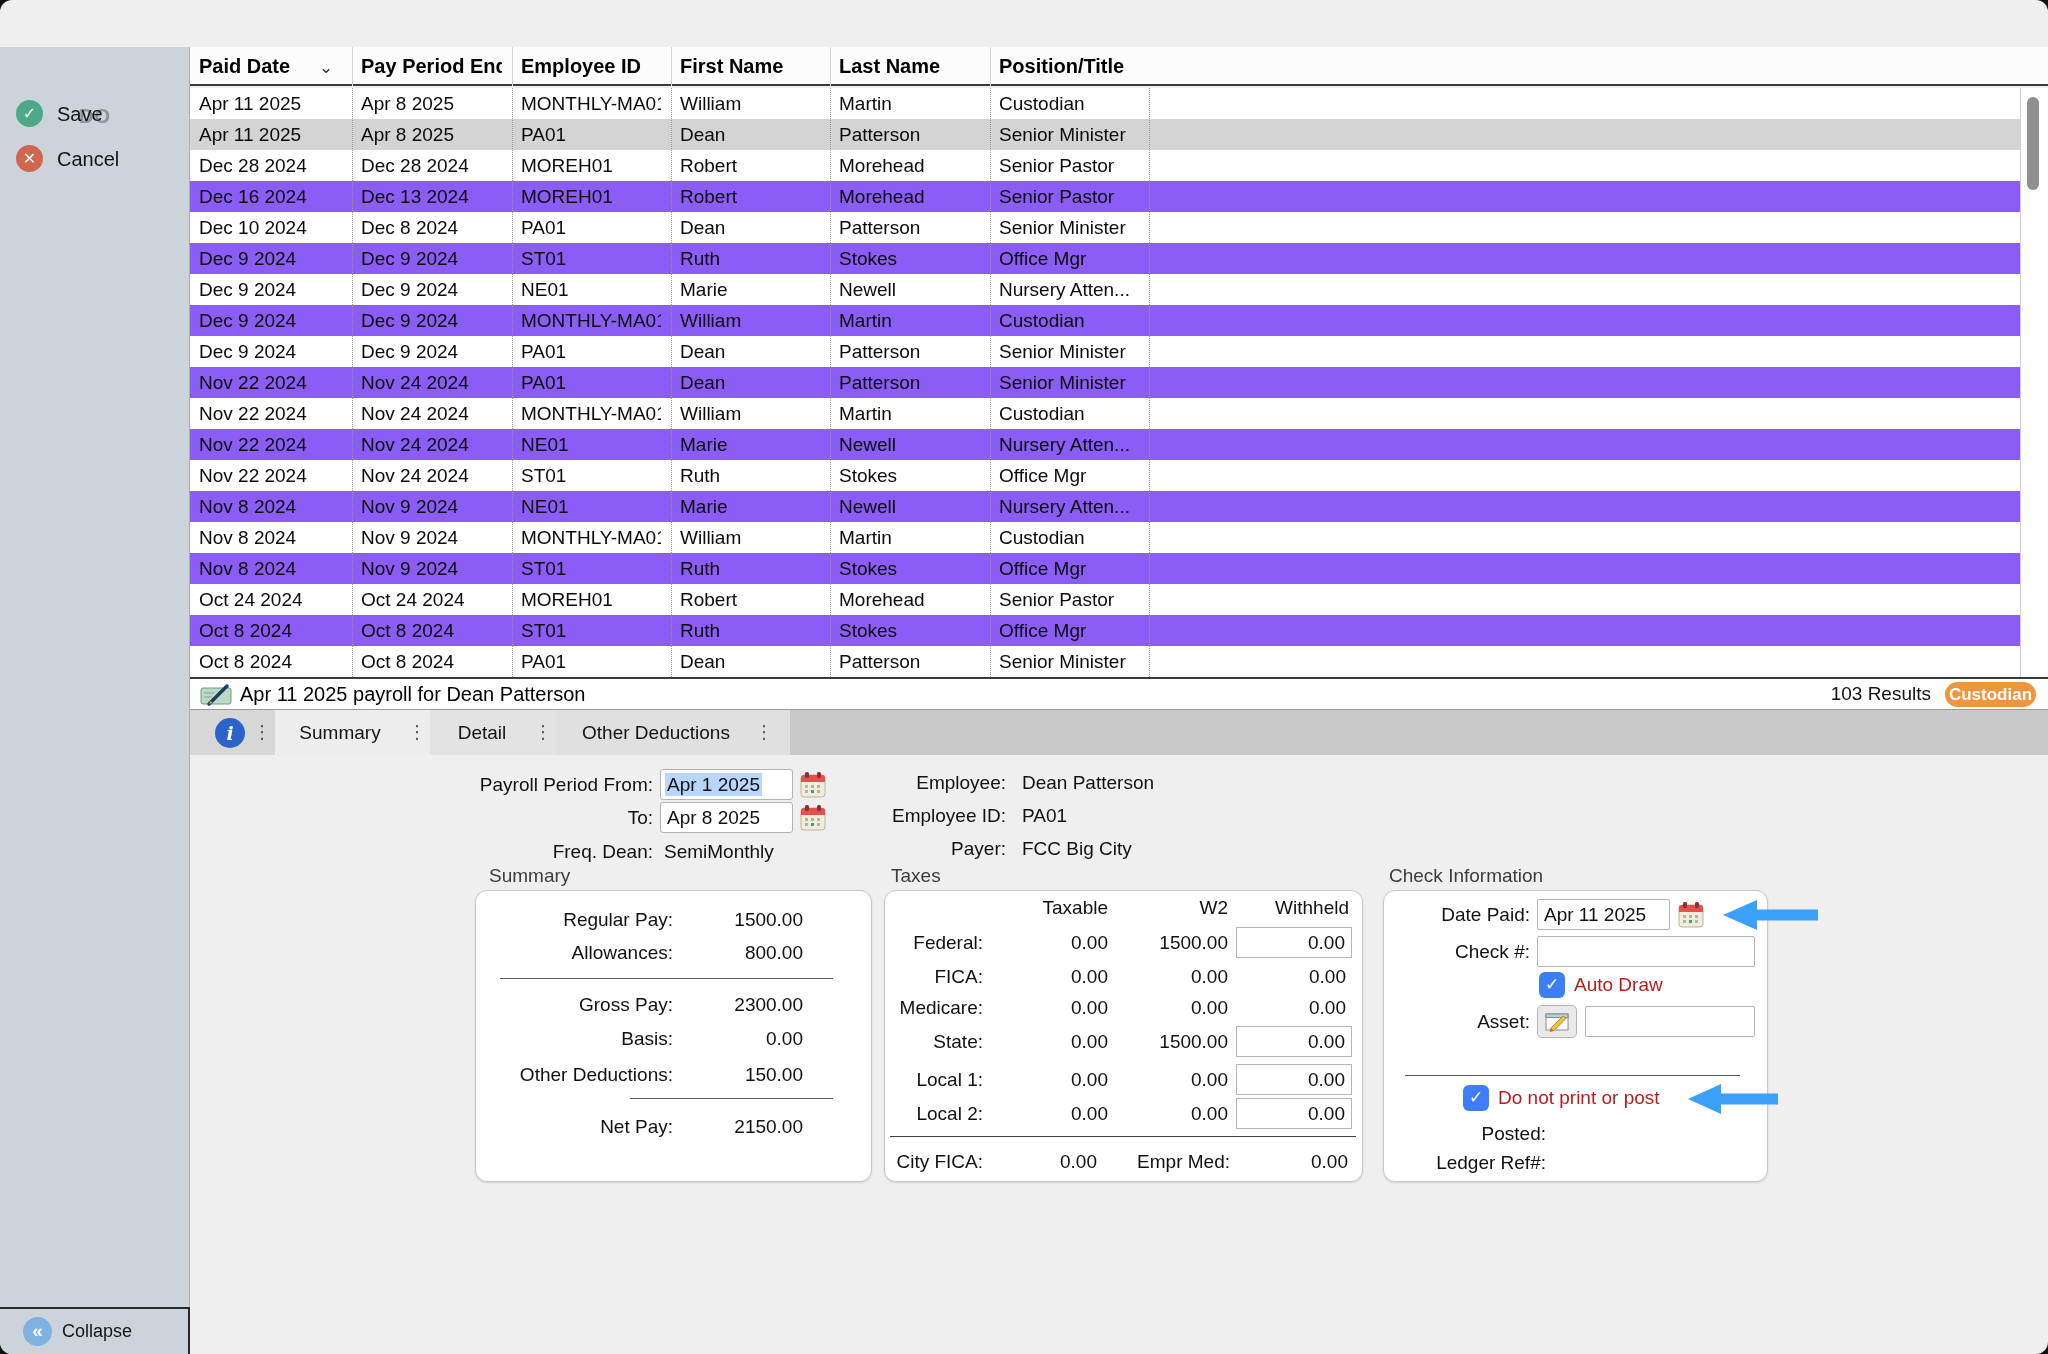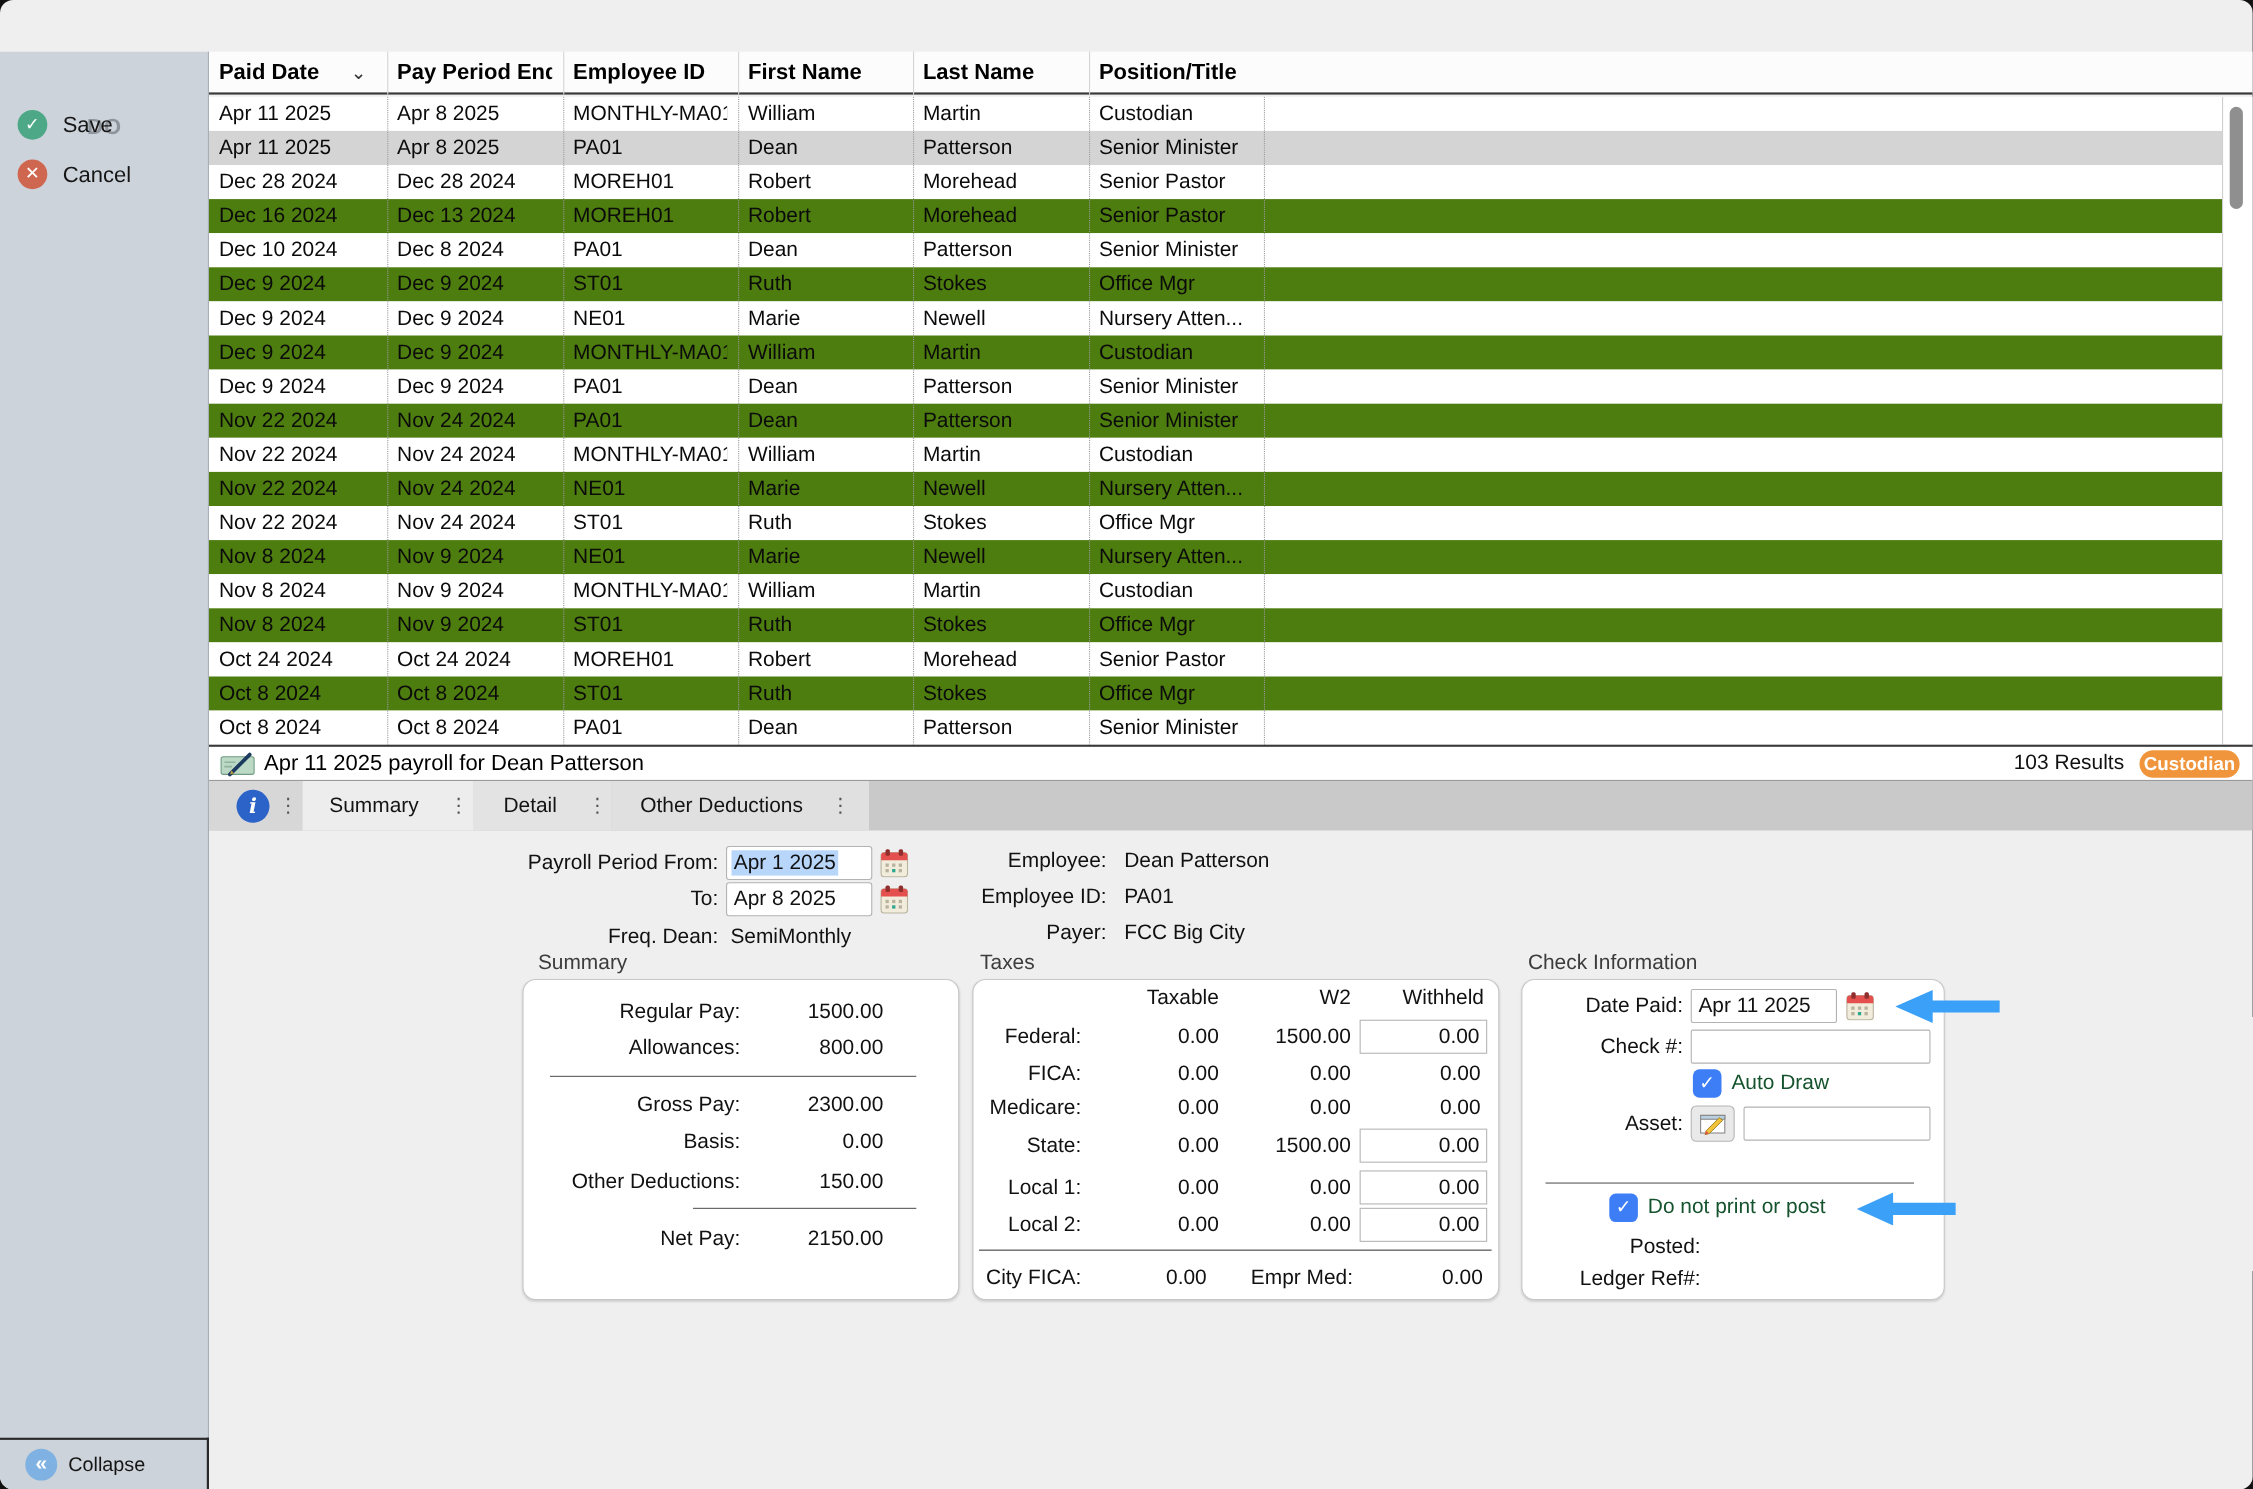--- a/index.html
+++ b/index.html
@@ -16,21 +16,21 @@
   .side-item{height:28px;cursor:default;}
   .side-ico{width:27px;height:27px;border-radius:50%;color:#fff;text-align:center;line-height:27px;font-size:16px;}
   .side-lbl{font-size:20px;color:#151515;line-height:28px;}
   #collapse-bar{left:0;top:1307px;width:190px;height:47px;background:#cdd3da;border-top:2px solid #2a2a2a;border-right:2px solid #2a2a2a;}
   
   #thead{left:190px;top:47px;width:1858px;height:39px;background:#fcfcfc;border-bottom:2px solid #3a3a3a;}
   .hcell{top:0;height:39px;line-height:39px;font-size:20px;font-weight:bold;color:#000;padding-left:9px;white-space:nowrap;overflow:hidden;}
   .hsep{top:0;width:1px;height:39px;background:#d4d4d4;}
   #tbody{left:190px;top:88px;width:1858px;height:589px;background:#fff;overflow:hidden;}
   .trow{position:absolute;left:0;width:1830px;height:31px;background:#fff;}
-  .trow.alt{background:#4d7c0f;}
+  .trow.alt{background:#8b5cf6;}
   .trow.selected{background:#d4d4d4;}
   .tcell{position:absolute;top:0;height:31px;line-height:31px;font-size:19px;color:#0b0b0b;padding-left:9px;white-space:nowrap;overflow:hidden;}
   .bsep{top:0;width:1px;height:589px;border-left:1px dotted #9b9b9b;}
   #table-bottom-border{left:190px;top:677px;width:1858px;height:2px;background:#3a3a3a;}
   #vscroll-thumb{left:2027px;top:97px;width:12px;height:93px;background:#8f8f8f;border-radius:6px;}
   
   #statusbar{left:190px;top:679px;width:1858px;height:31px;background:#fff;border-bottom:1px solid #9a9a9a;}
   #status-label{left:50px;top:0;height:30px;line-height:30px;font-size:20px;color:#000;white-space:nowrap;}
   #results{left:1510px;top:0;width:231px;height:30px;line-height:30px;text-align:right;font-size:19px;color:#111;}
   #filter-badge{left:1755px;top:3px;width:91px;height:25px;border-radius:13px;background:#f0953c;color:#fff;font-size:17px;font-weight:bold;text-align:center;line-height:25px;}
@@ -49,21 +49,21 @@
   #from-input .sel{background:#b8d5fa;padding:1px 2px;}
   
   .gbox{background:#fff;border:1px solid #c8c8c8;border-radius:12px;box-shadow:0 1px 2px rgba(0,0,0,.12);}
   .gtitle{height:24px;line-height:24px;font-size:19px;color:#3c3c3c;}
   .amount{height:30px;line-height:30px;font-size:19px;color:#111;text-align:right;white-space:nowrap;}
   .divline{height:1px;background:#5a5a5a;}
   .winput{position:absolute;background:#fff;border:1px solid #b5b5b5;height:31px;}
   .winput input{width:100%;height:100%;border:none;outline:none;background:transparent;text-align:right;font-size:19px;color:#111;padding:0 6px;}
   
   .cbx{width:26px;height:26px;border-radius:6px;background:#3d7ef7;color:#fff;text-align:center;line-height:26px;font-size:17px;font-weight:bold;}
-  .cbx-lbl{height:28px;line-height:28px;font-size:19px;color:#14532d;white-space:nowrap;}
+  .cbx-lbl{height:28px;line-height:28px;font-size:19px;color:#b91c1c;white-space:nowrap;}
   .asset-btn{width:40px;height:33px;background:#e9e9e9;border:1px solid #b5b5b5;border-radius:5px;display:flex;align-items:center;justify-content:center;}
   svg{display:block;}
 </style>
 </head>
 <body>
 
 <div id="stage">
 
 
   <div class="abs" id="sidebar">

